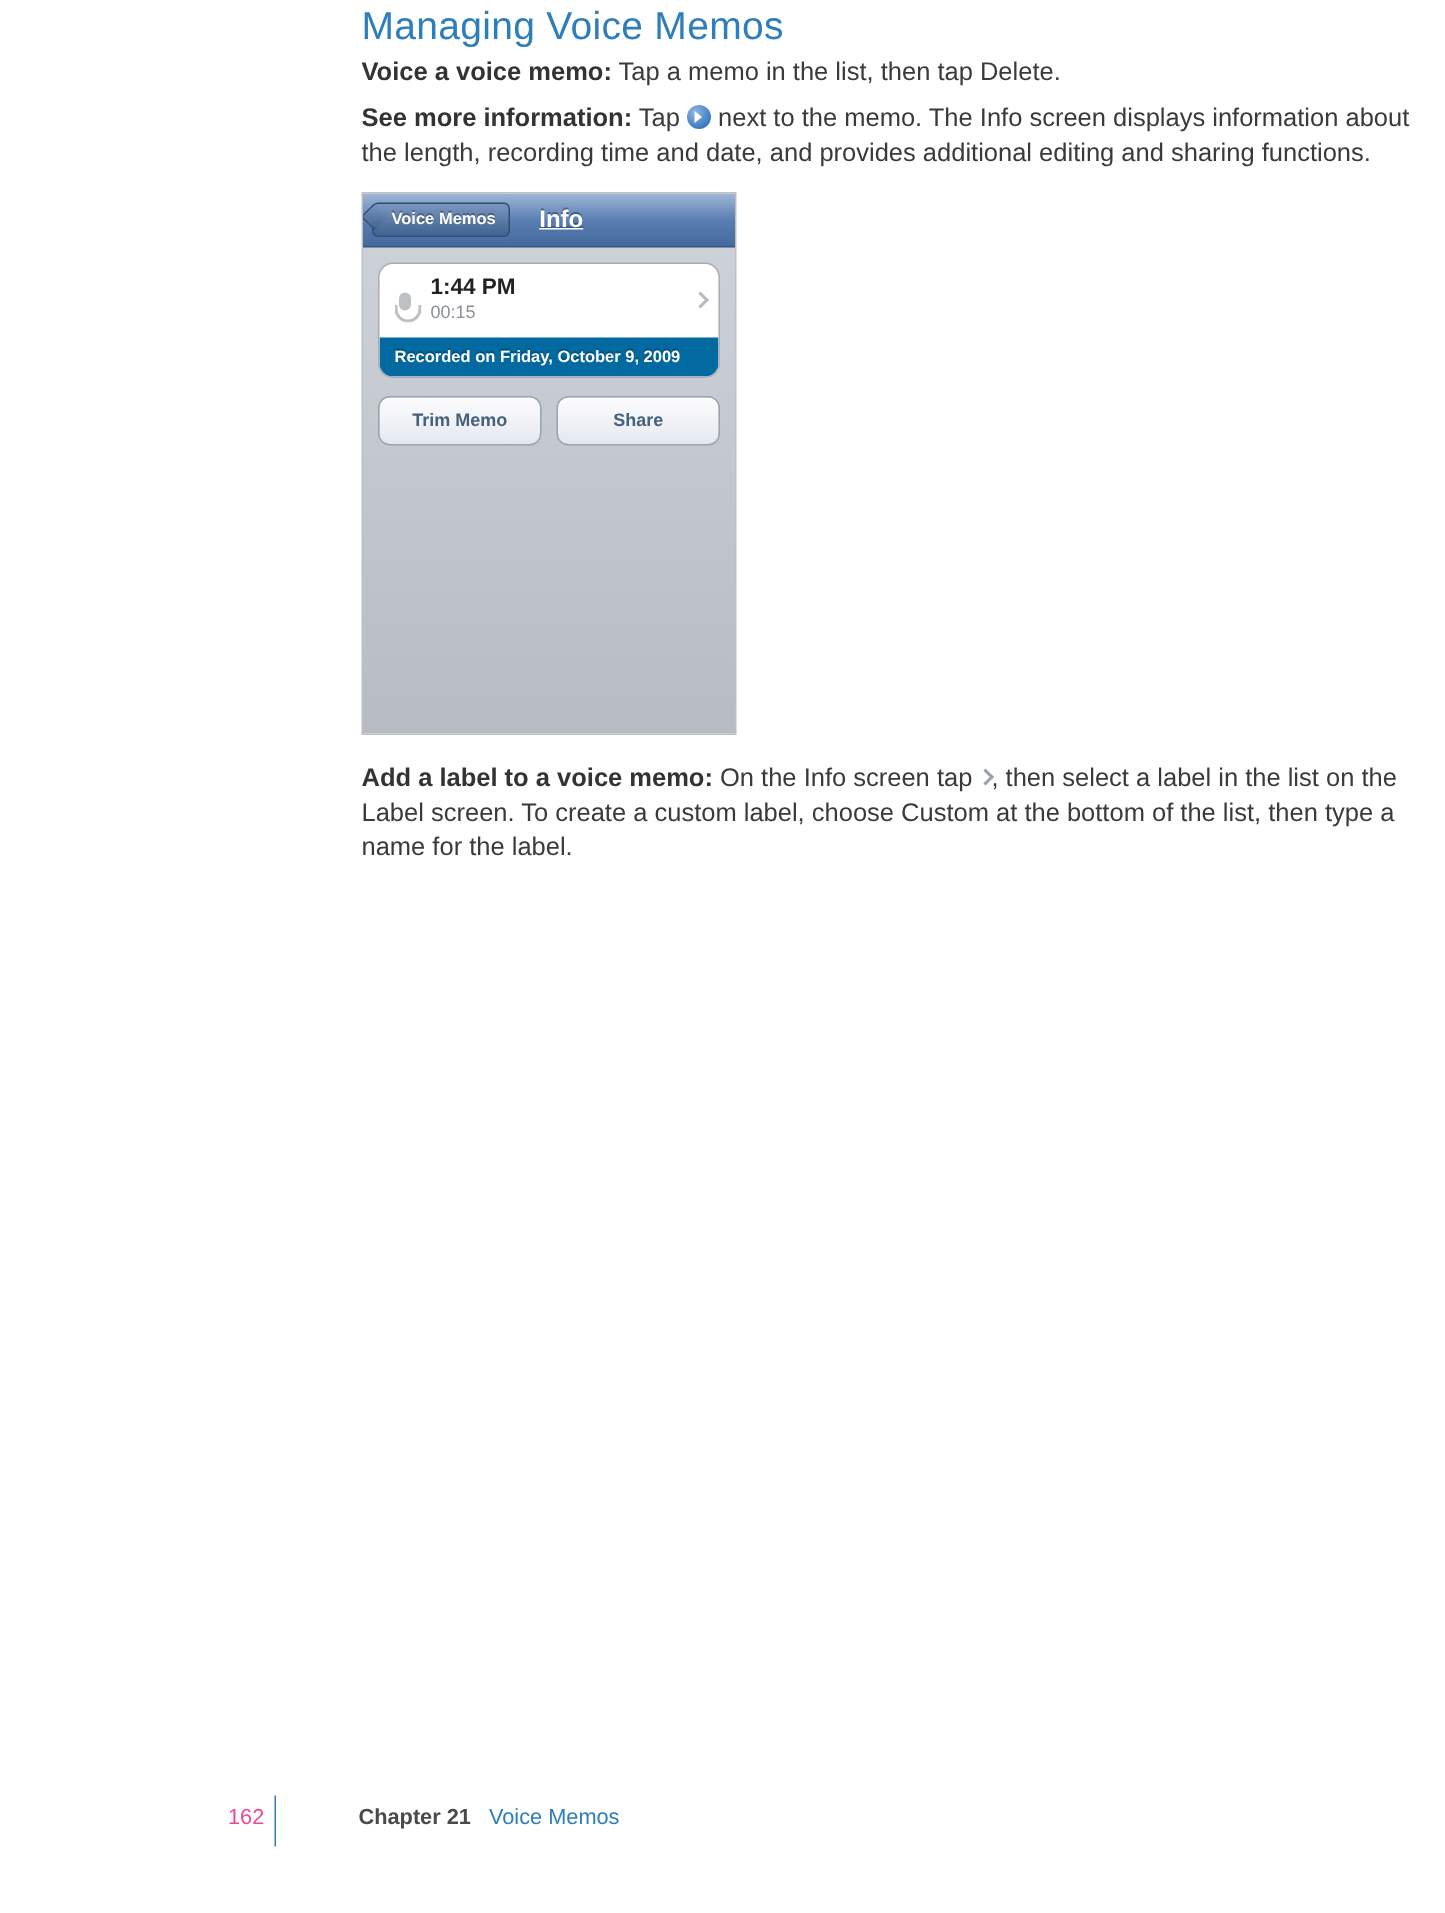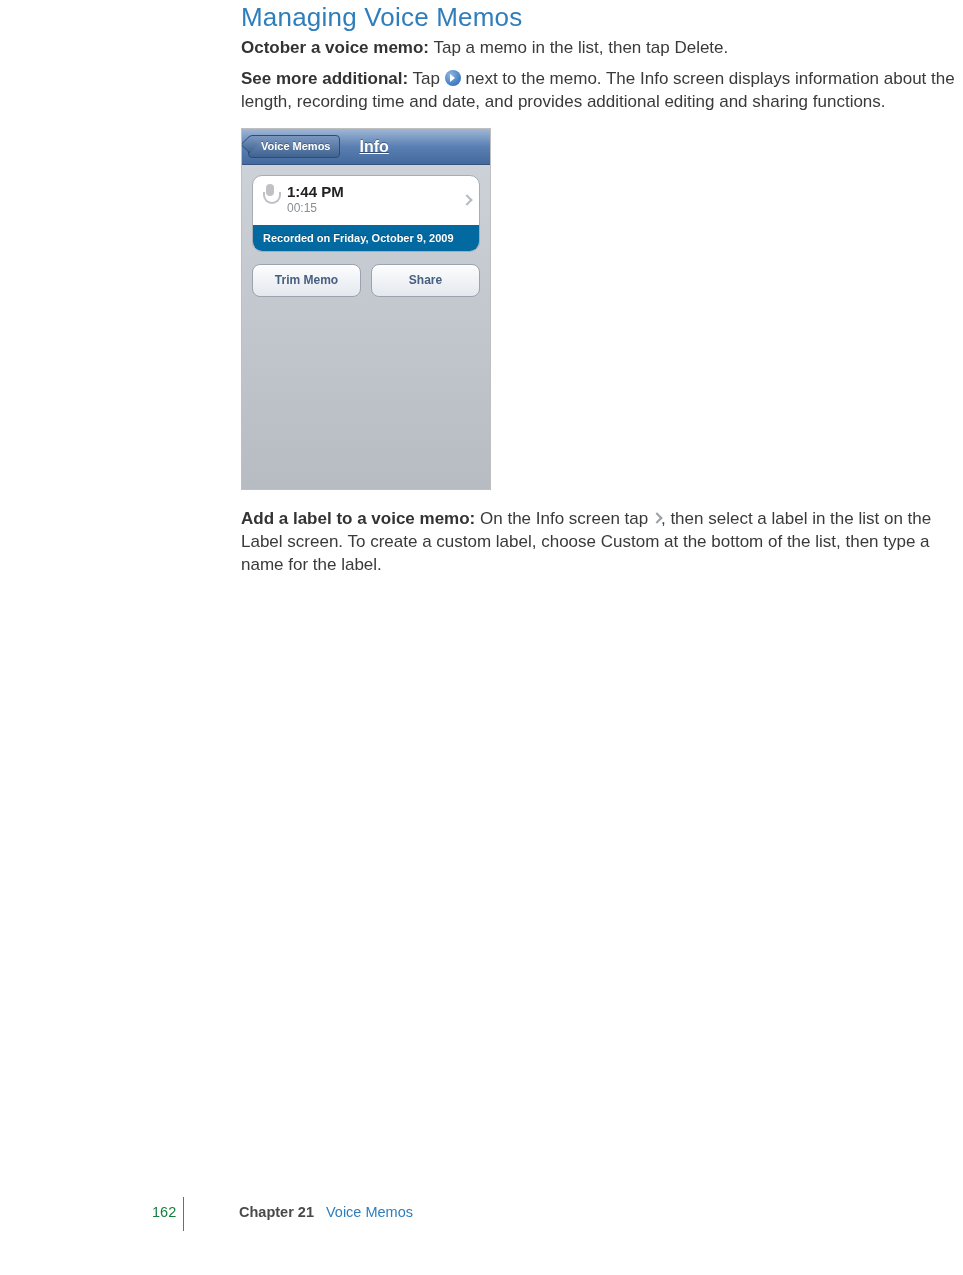--- a/index.html
+++ b/index.html
@@ -116,21 +116,21 @@
     }
     .dev-panel {
       margin: 10px 10px 0 10px;
       background: #fff;
       border: 1px solid #a8adb3;
       border-radius: 10px;
       overflow: hidden;
     }
     .dev-row {
       display: flex;
-      align-items: flex-start;
+      align-items: flex-end;
       padding: 8px 10px;
       position: relative;
     }
     .mic-icon {
       width: 14px; height: 22px;
       margin-right: 10px;
       position: relative;
       opacity: .55;
     }
     .mic-icon::before {
@@ -193,21 +193,21 @@
       left: 0;
       bottom: 36px;
       width: 963px;
       height: 40px;
     }
     .page-num {
       position: absolute;
       left: 152px;
       top: 4px;
       font-size: 14.5px;
-      color: #15803d;
+      color: #ec4899;
       text-align: center;
     }
     .footer-rule {
       position: absolute;
       left: 183px;
       top: -2px;
       width: 1px;
       height: 34px;
       background: #2f7ebc;
     }
@@ -220,25 +220,25 @@
     .footer-text .chapter-label { font-weight: 700; color: #4a4a4a; }
     .footer-text .chapter-name  { color: #2f7ebc; margin-left: 12px; }
   </style>
 </head>
 <body>
 
 <div class="content">
   <h2 class="section-heading">Managing Voice Memos</h2>
 
   <p class="body-para">
-    <span class="bold-run">October a voice memo:</span><span>  Tap a memo in the list, then tap Delete.</span>
+    <span class="bold-run">Voice a voice memo:</span><span>  Tap a memo in the list, then tap Delete.</span>
   </p>
 
   <p class="body-para">
-    <span class="bold-run">See more additional:</span><span>  Tap </span><span class="inline-icon circle-arrow"></span><span> next to the memo. The Info screen displays information about the length, recording time and date, and provides additional editing and sharing functions.</span>
+    <span class="bold-run">See more information:</span><span>  Tap </span><span class="inline-icon circle-arrow"></span><span> next to the memo. The Info screen displays information about the length, recording time and date, and provides additional editing and sharing functions.</span>
   </p>
 
   <div class="device-frame">
     <div class="dev-navbar">
       <div class="dev-backbtn">Voice Memos</div>
       <div class="dev-title">Info</div>
     </div>
     <div class="dev-panel">
       <div class="dev-row">
         <div class="mic-icon"></div>

